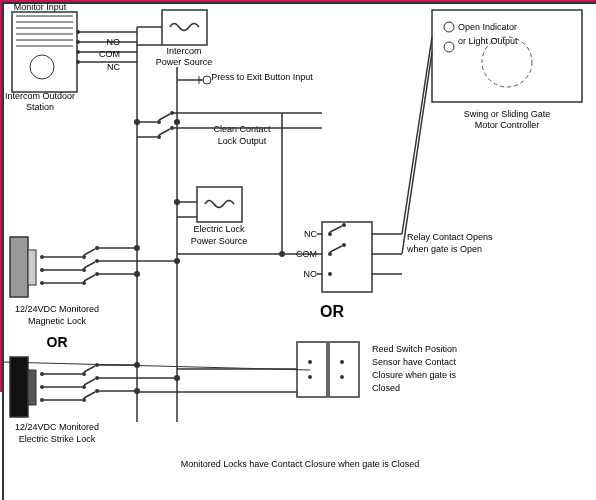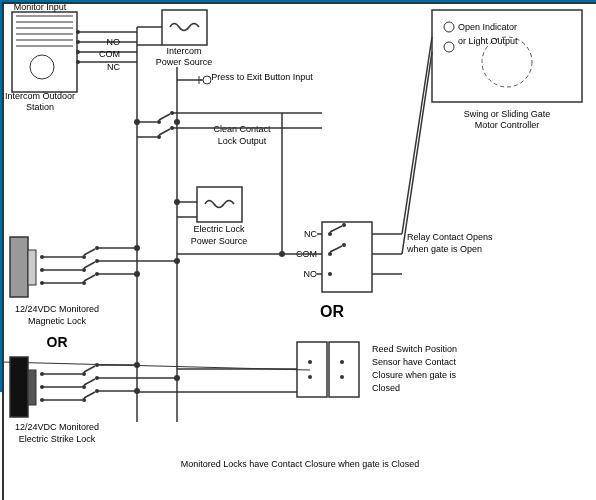--- a/index.html
+++ b/index.html
@@ -10,21 +10,21 @@
       font-family: Arial, sans-serif;
       font-size: 10px;
       overflow: hidden;
       position: relative;
     }
     .diagram-container {
       width: 596px;
       height: 392px;
       position: relative;
       background: #f9a8d4;
-      border: 2px solid #0369a1;
+      border: 2px solid #be185d;
     }
     svg {
       position: absolute;
       top: 0;
       left: 0;
       width: 596px;
       height: 500px;
     }
   </style>
 </head>

